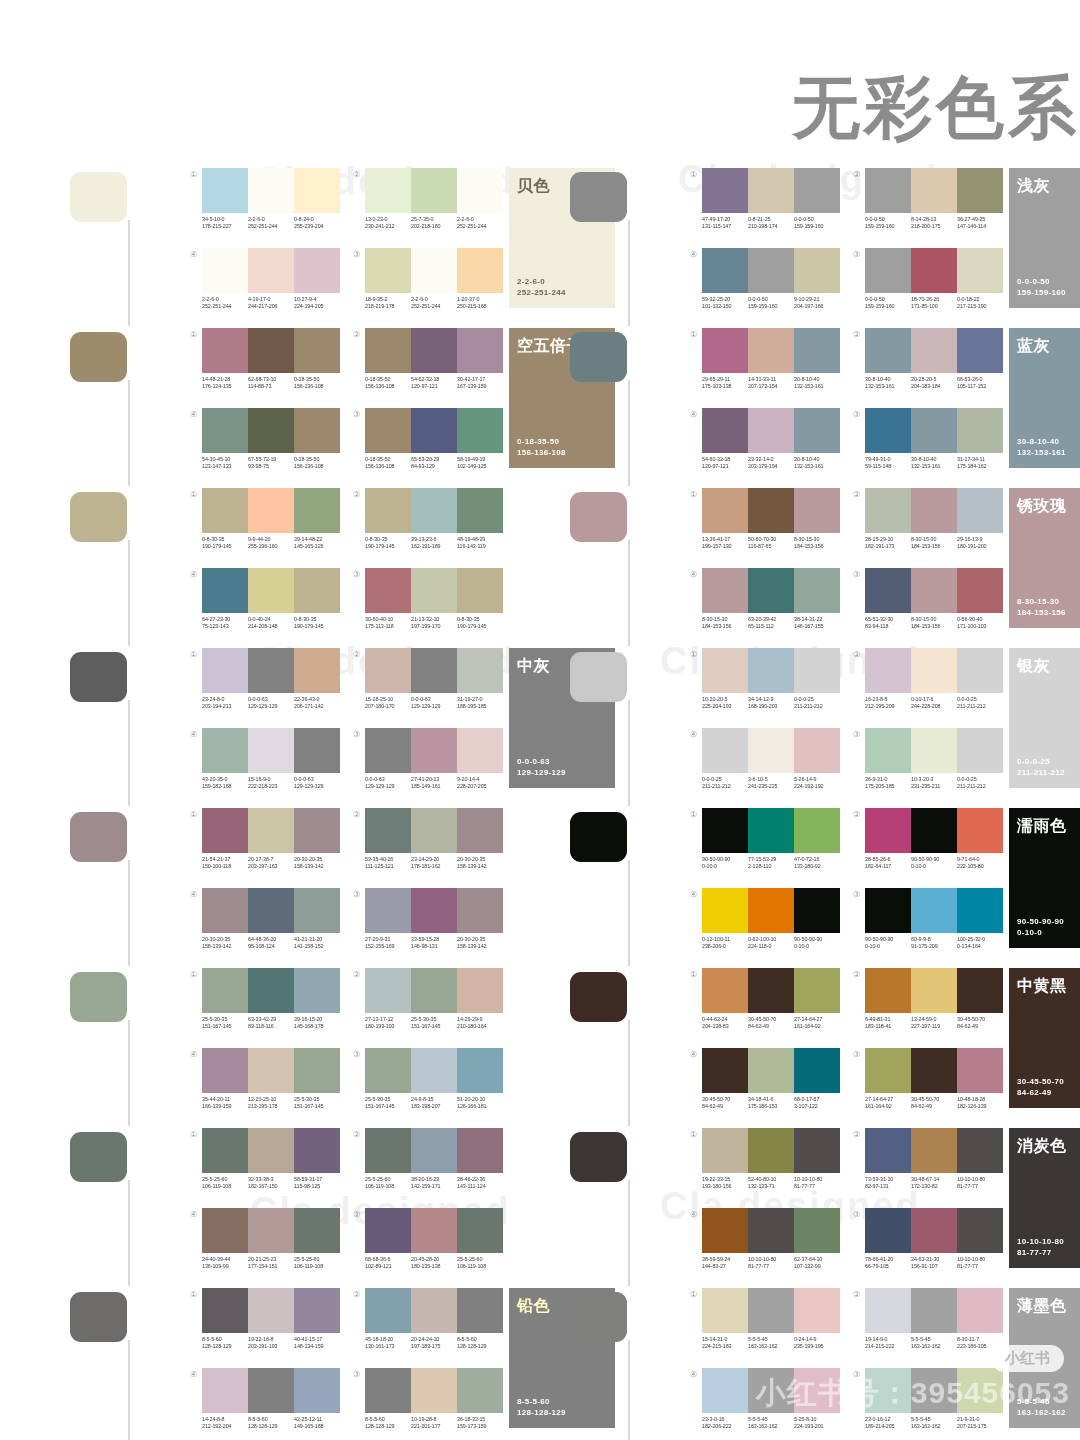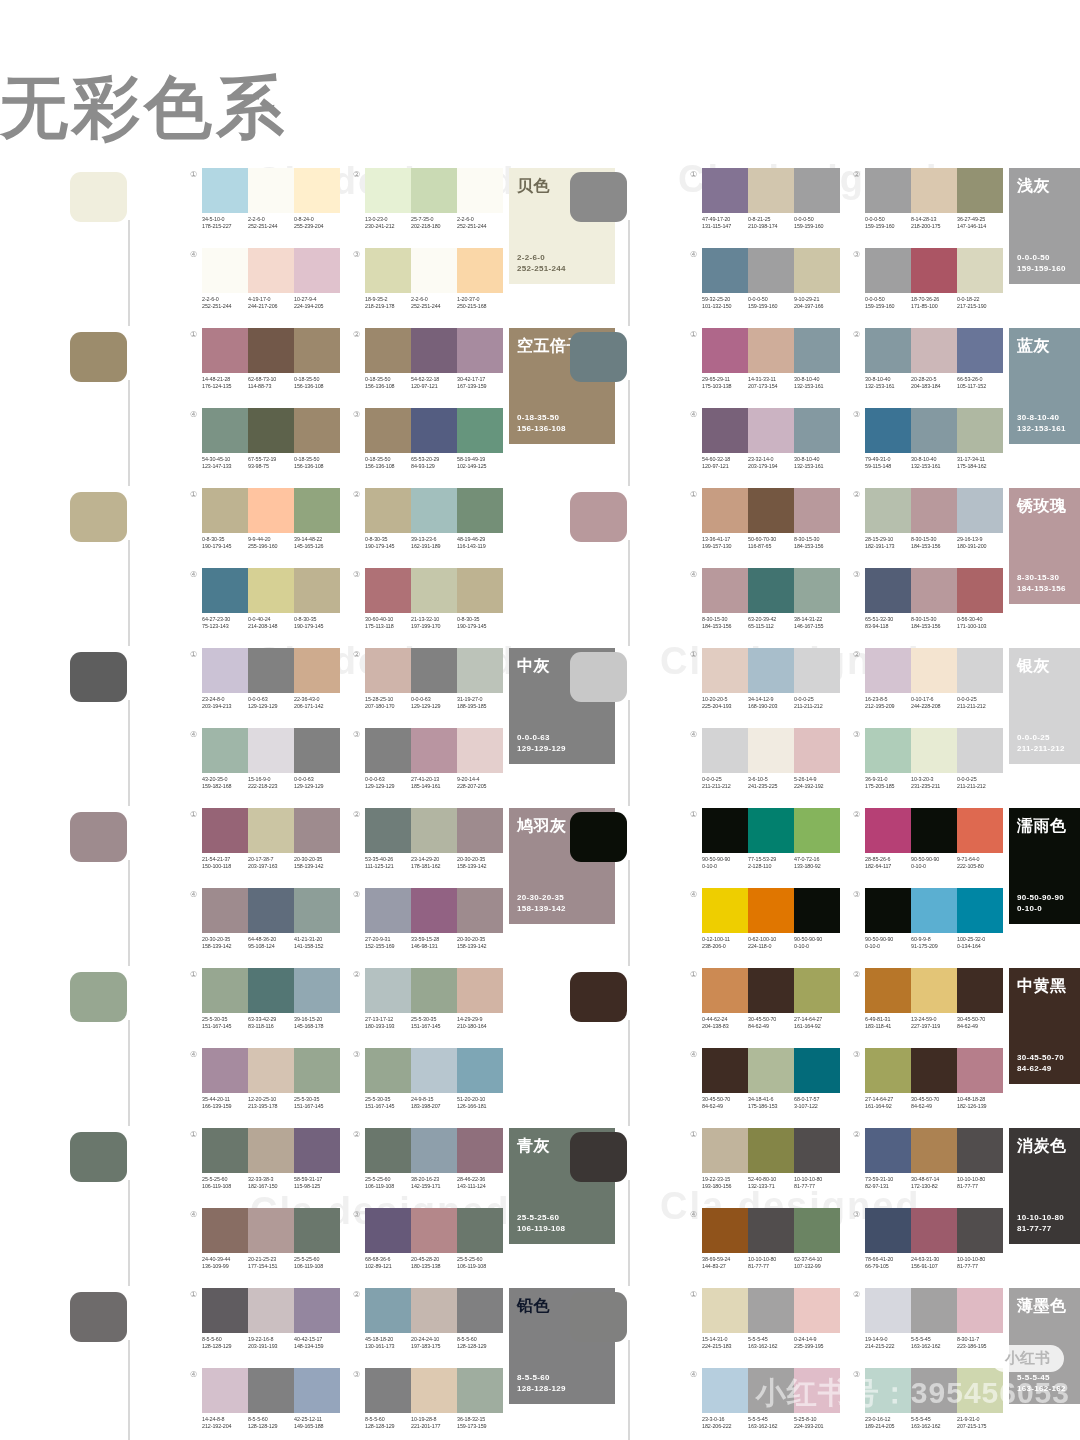--- a/index.html
+++ b/index.html
@@ -5,28 +5,29 @@
   * { box-sizing: border-box; margin: 0; padding: 0; }
   body {
     width: 1080px; height: 1440px;
     background: #ffffff;
     font-family: "Liberation Sans", "DejaVu Sans", sans-serif;
     overflow: hidden;
     position: relative;
   }
 
   .page-title {
-    text-align: left;
+    text-align: right;
     font-size: 68px;
     font-weight: bold;
     color: #8c8c8c;
     letter-spacing: 4px;
     padding-top: 52px;
     height: 168px;
     line-height: 110px;
+    margin-left: 28px;
   }
 
   .grid {
     display: flex;
     padding: 0 70px 0 70px;
     gap: 60px;
   }
   .col { width: 440px; display: flex; flex-direction: column; }
 
   .row {
@@ -94,21 +95,21 @@
     letter-spacing: -0.1px;
     transform-origin: left top;
     white-space: nowrap;
   }
 
   
   .card {
     width: 106px;
     flex: 0 0 106px;
     margin-left: 6px;
-    height: 116px;
+    height: 140px;
     position: relative;
     padding: 8px 8px 0 8px;
   }
   .card .cname {
     font-size: 16px;
     font-weight: bold;
     line-height: 20px;
     letter-spacing: 0.5px;
   }
   .card .ccode {
@@ -674,27 +675,20 @@
                 <div>33-59-15-28</div>
                 <div>146-98-131</div>
               </div>
               <div>
                 <div>20-30-20-35</div>
                 <div>158-139-142</div>
               </div>
             </div>
           </div>
         </div>
-        <div class="card" style="background: rgb(158, 139, 142);">
-          <div class="cname" style="color: rgb(255, 255, 255);">鸠羽灰</div>
-          <div class="ccode" style="color: rgb(255, 255, 255);">
-            <div>20-30-20-35</div>
-            <div>158-139-142</div>
-          </div>
-        </div>
       </div>
       <div class="row">
         <div class="rowhead">
           <div class="bigchip" style="background: rgb(151, 167, 145);"></div>
           <div class="stem"></div>
           <div class="vlabel" style="color: rgb(151, 167, 145);">幽远</div>
         </div>
         <div class="palettes">
           <div class="pal">
             <div class="num">①</div>
@@ -875,27 +869,20 @@
                 <div>20-45-28-20</div>
                 <div>180-135-138</div>
               </div>
               <div>
                 <div>25-5-25-60</div>
                 <div>106-119-108</div>
               </div>
             </div>
           </div>
         </div>
-        <div class="card" style="background: rgb(106, 119, 108);">
-          <div class="cname" style="color: rgb(255, 255, 255);">青灰</div>
-          <div class="ccode" style="color: rgb(255, 255, 255);">
-            <div>25-5-25-60</div>
-            <div>106-119-108</div>
-          </div>
-        </div>
       </div>
       <div class="row">
         <div class="rowhead">
           <div class="bigchip" style="background: rgb(110, 107, 107);"></div>
           <div class="stem"></div>
         </div>
         <div class="palettes">
           <div class="pal">
             <div class="num">①</div>
             <div class="swatches">
@@ -979,21 +966,21 @@
                 <div>221-201-177</div>
               </div>
               <div>
                 <div>36-18-32-15</div>
                 <div>159-173-159</div>
               </div>
             </div>
           </div>
         </div>
         <div class="card" style="background: rgb(128, 128, 129);">
-          <div class="cname" style="color: #0f172a;">铅色</div>
+          <div class="cname" style="color: #fef9c3;">铅色</div>
           <div class="ccode" style="color: rgb(255, 255, 255);">
             <div>8-5-5-60</div>
             <div>128-128-129</div>
           </div>
         </div>
       </div>
     </div>
   <div class="col" id="col-right">
       <div class="row">
         <div class="rowhead">

